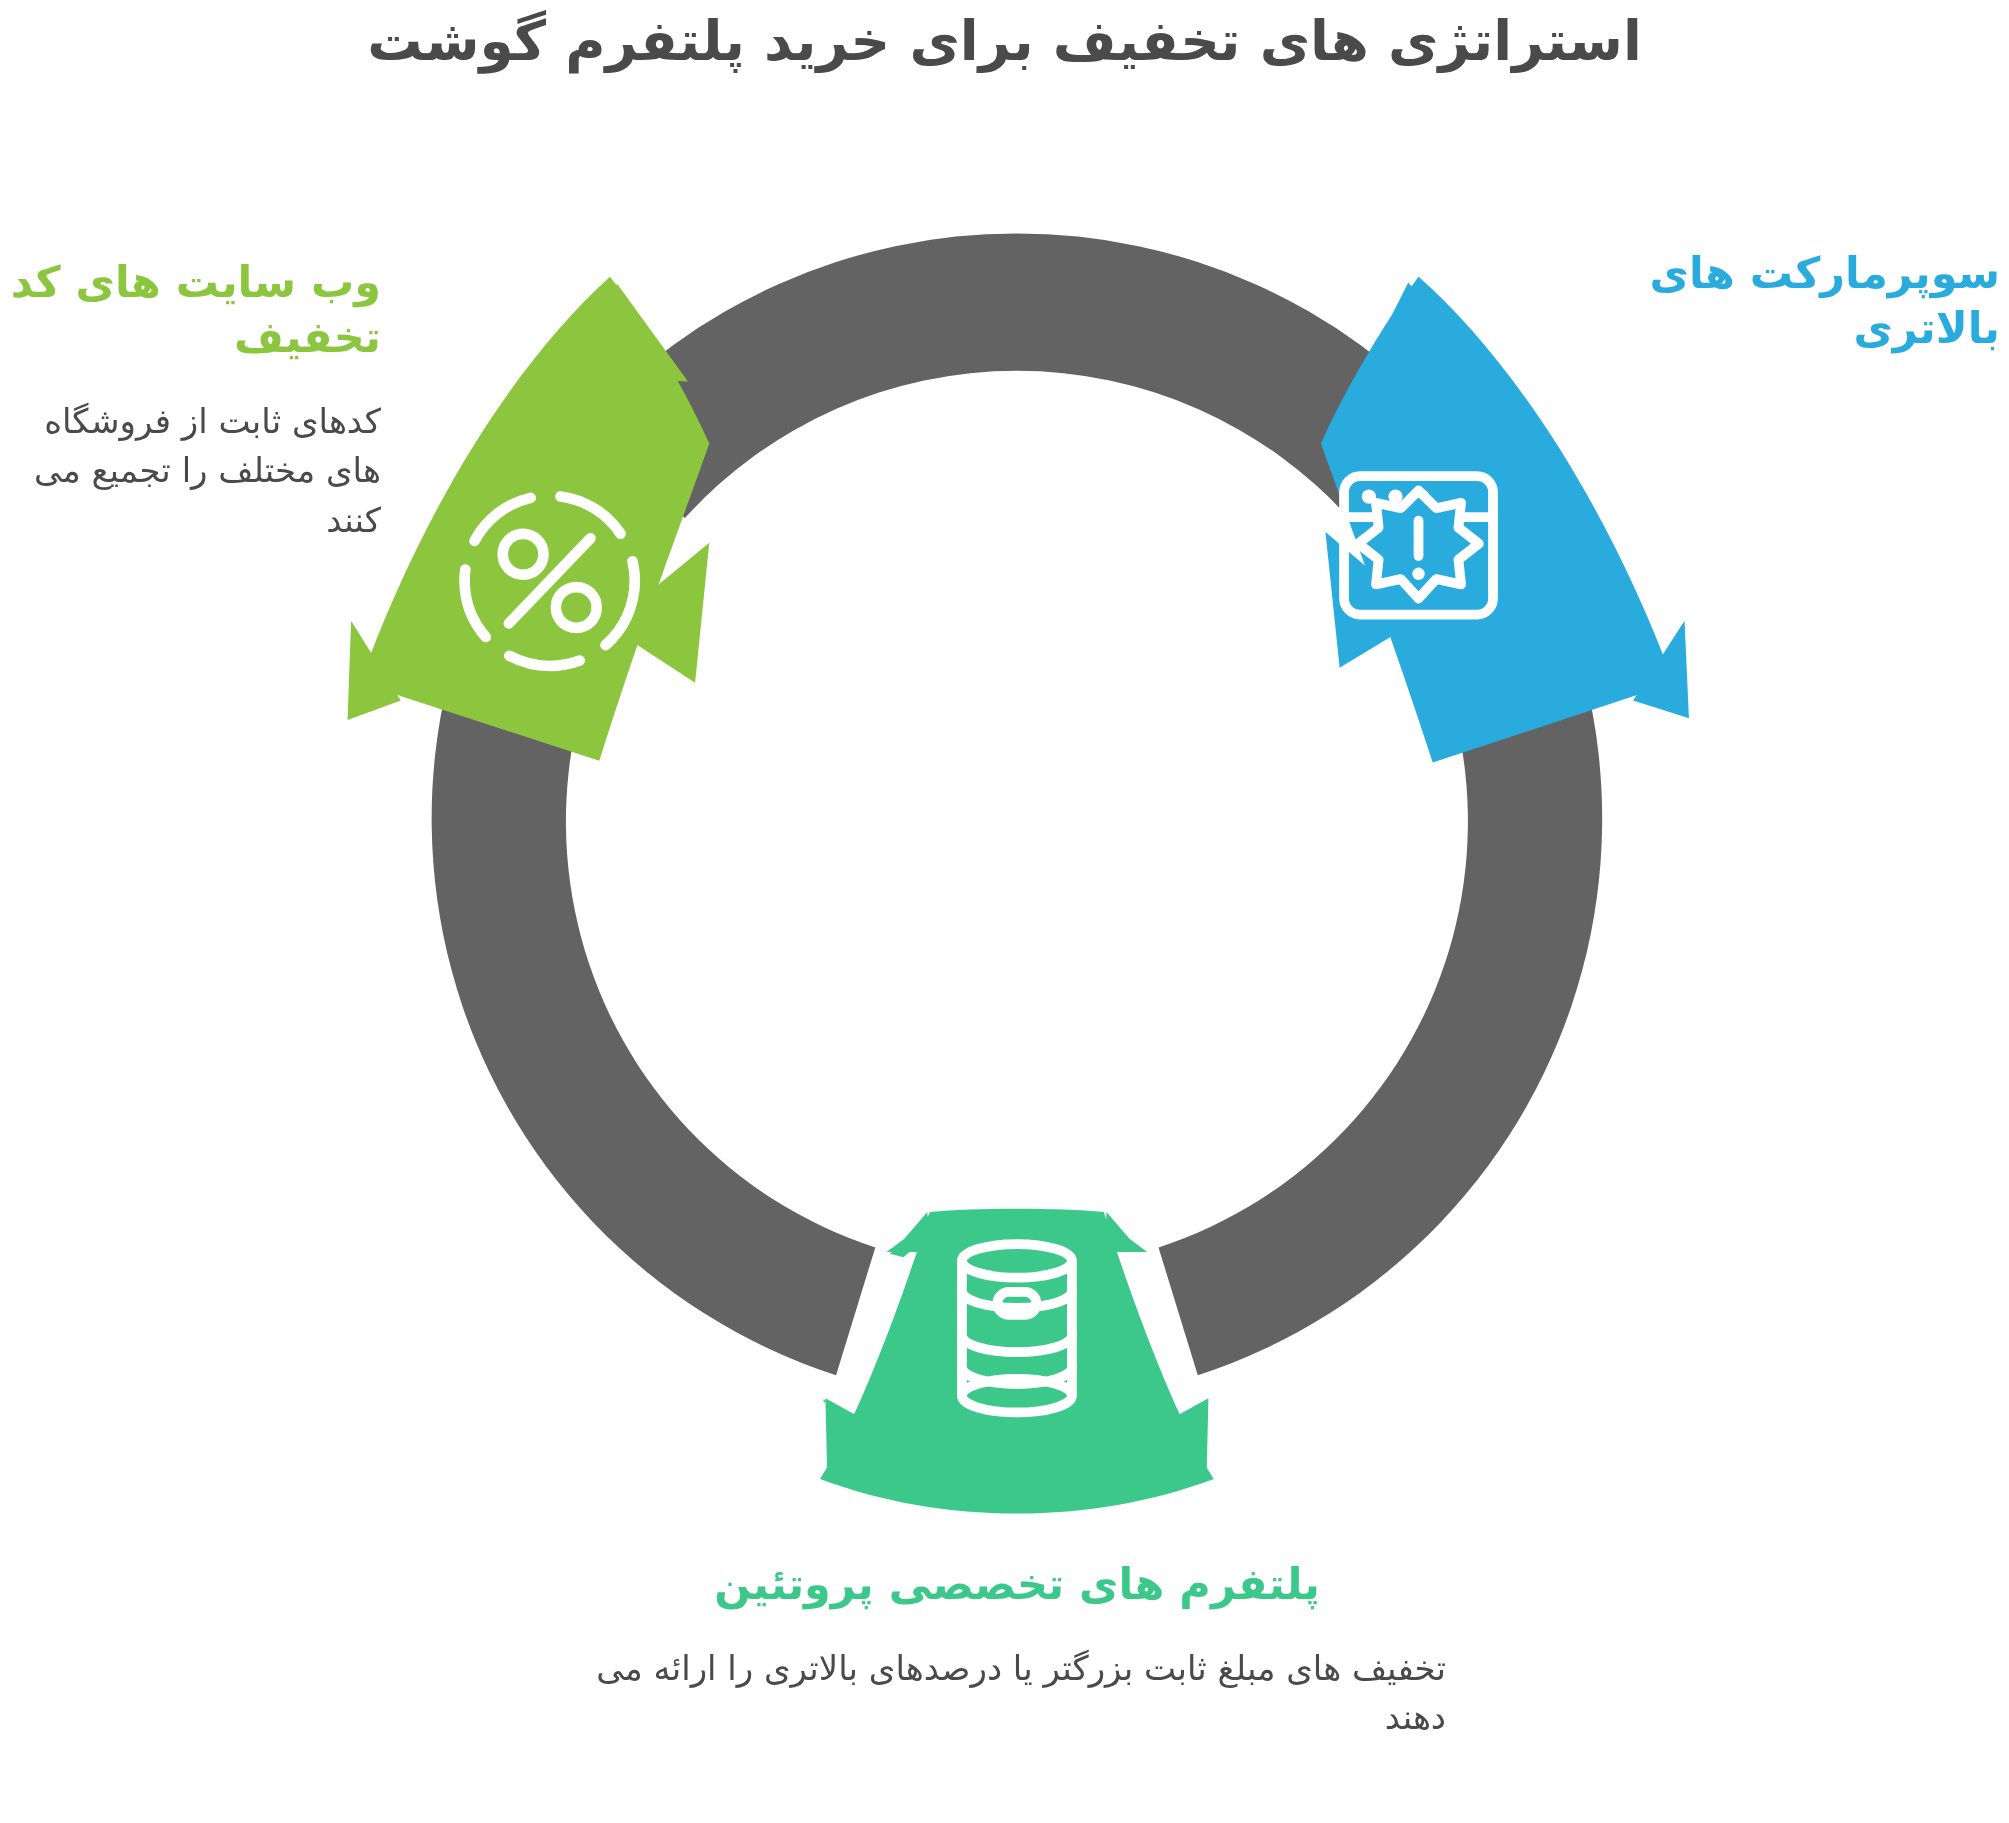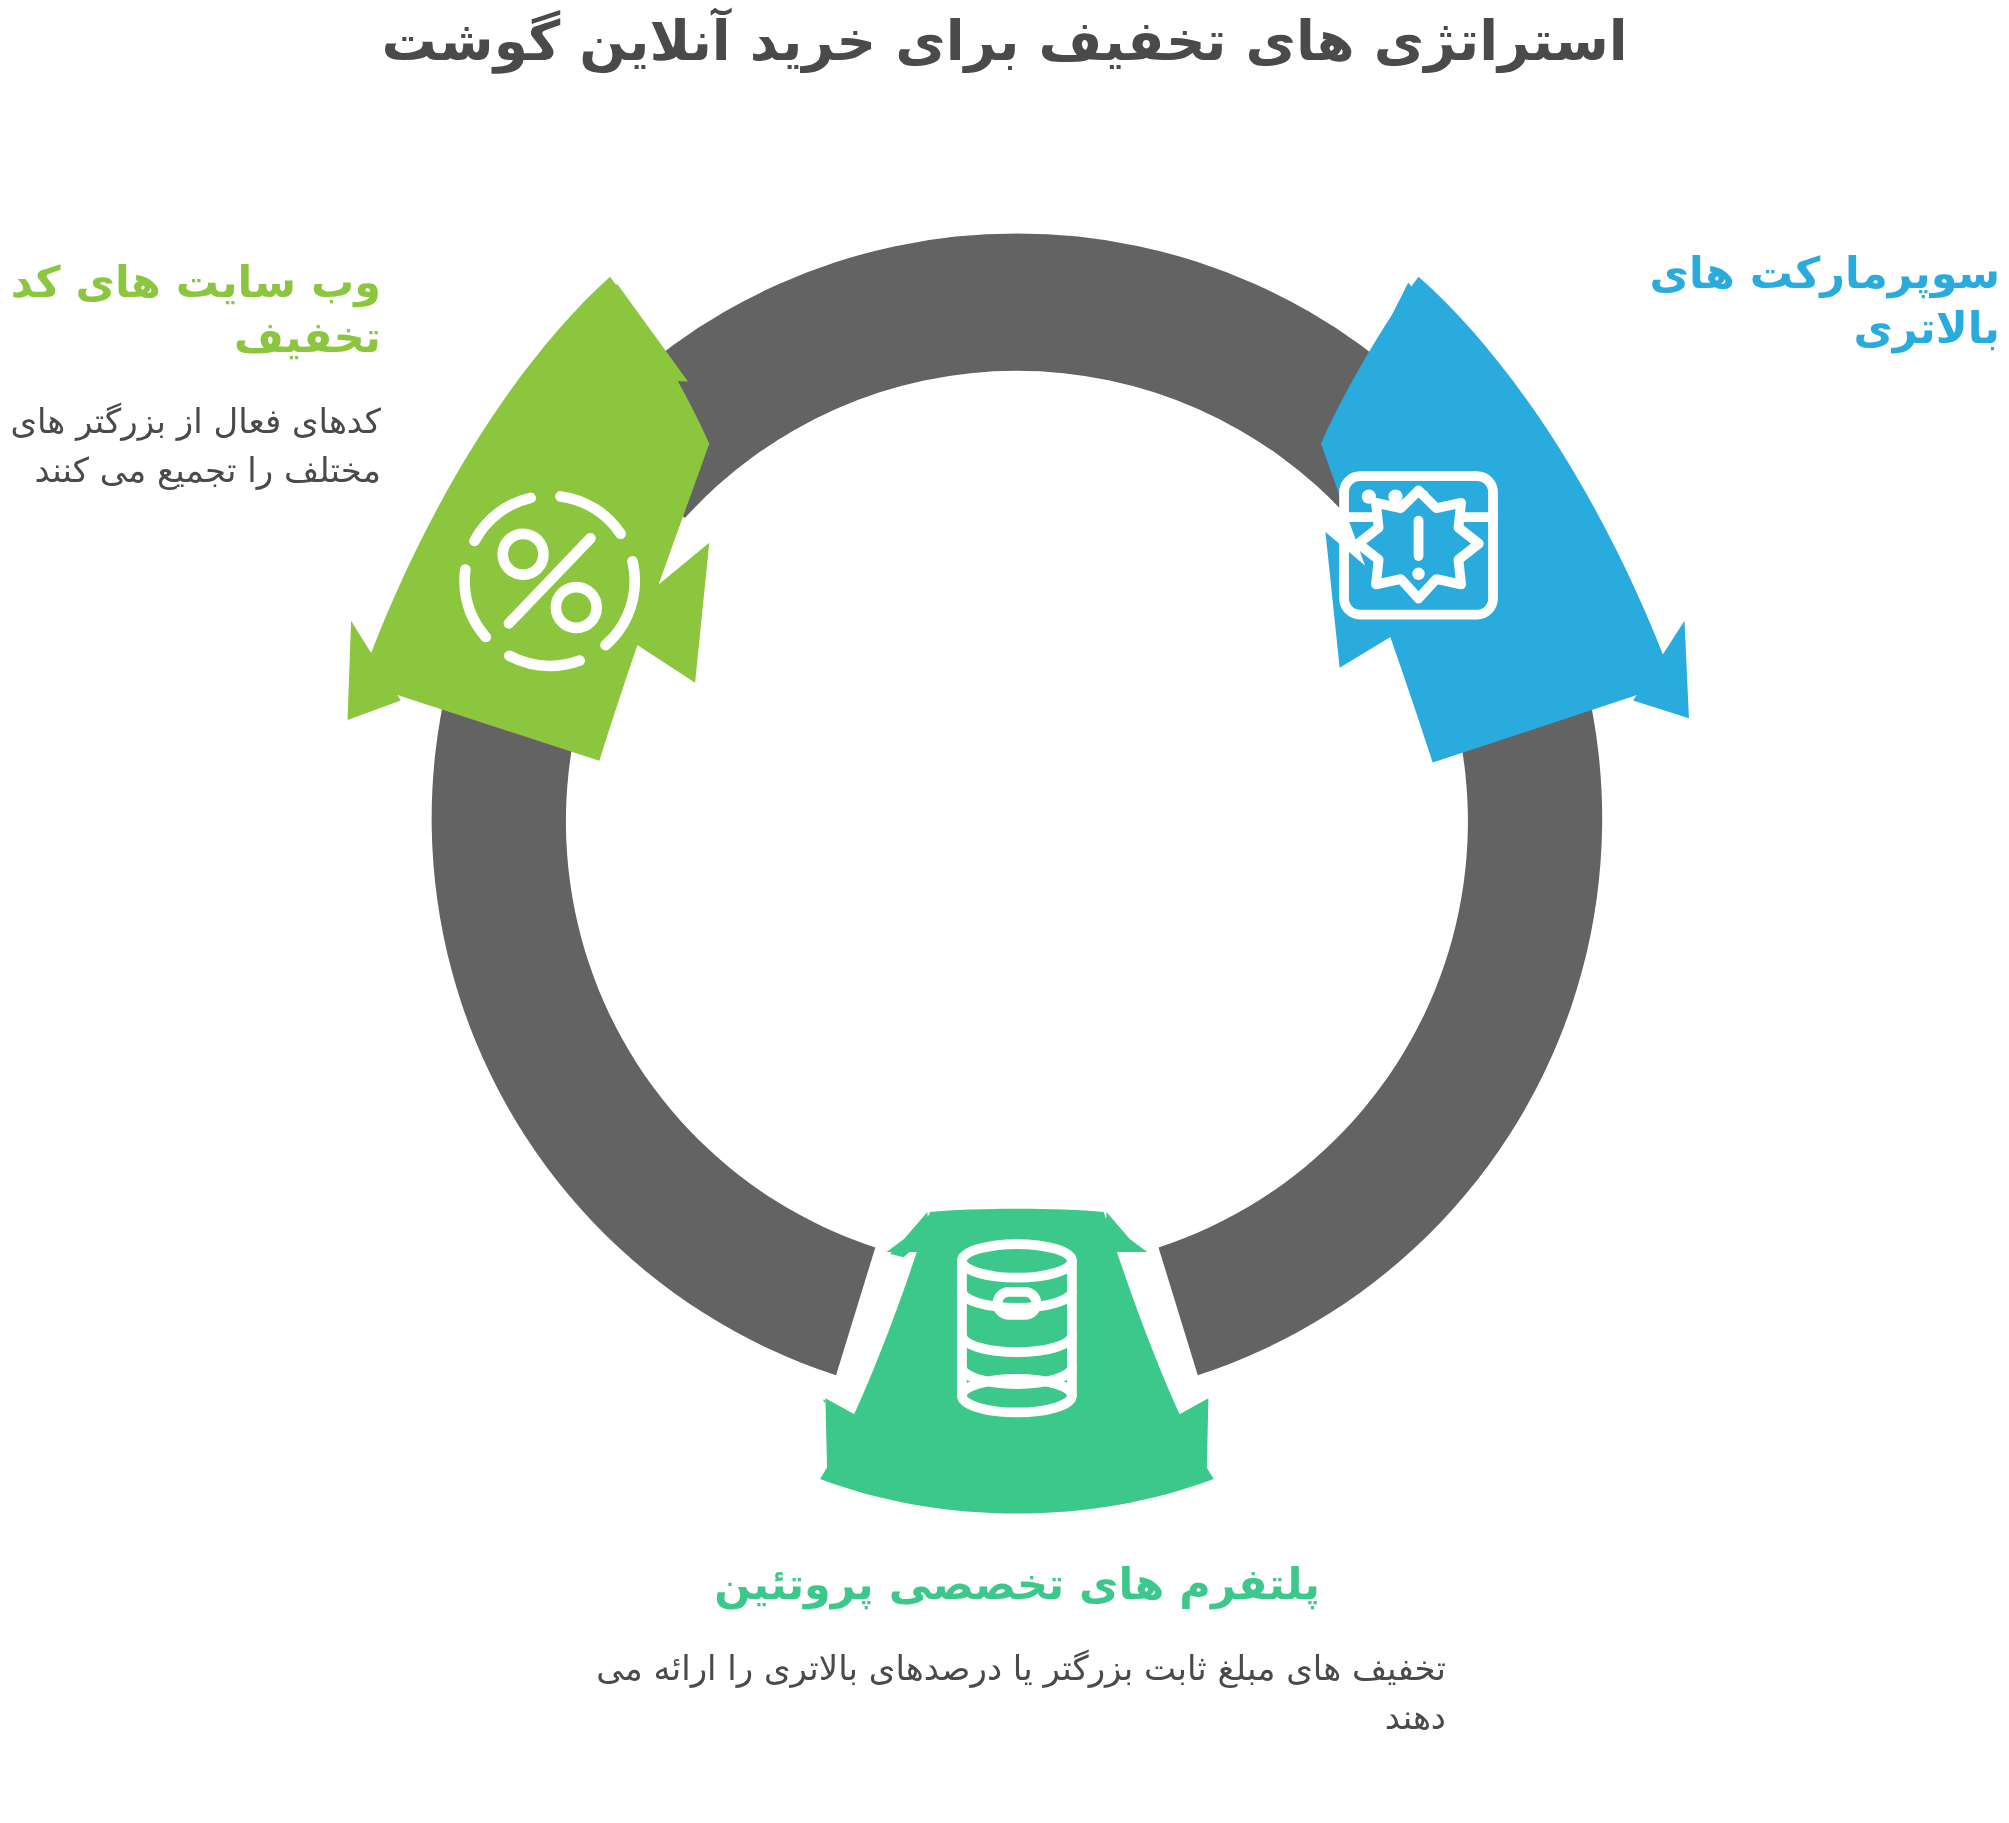--- a/index.html
+++ b/index.html
@@ -81,21 +81,21 @@
     left: 588px;
     width: 858px;
     text-align: center;
   }
   #group-protein .label-heading { color: #3cc88a; margin-top: 23px; }
   #group-protein .label-body { text-align: right; }
 </style>
 </head>
 <body>
 
-<div id="page-title">استراتژی های تخفیف برای خرید آنلاین گوشت</div>
+<div id="page-title">استراتژی های تخفیف برای خرید پلتفرم گوشت</div>
 
 <svg id="diagram" viewBox="0 0 2266 2057" width="2009" height="1824" xmlns="http://www.w3.org/2000/svg">
 
   <g>
 
     <path fill="#636363" d="M 1637.4 481.4
              A 660 660 0 0 0 656.6 481.4
              L 772.5 584.2
              A 505 505 0 0 1 1521.5 584.2
              Z"></path>
@@ -182,20 +182,20 @@
     </g>
   </g>
 </svg>
 
 <div class="label-block" id="group-supermarket">
   <div class="label-heading">سوپرمارکت های بالاتری</div>
 </div>
 
 <div class="label-block" id="group-coupon">
   <div class="label-heading">وب سایت های کد تخفیف</div>
-  <div class="label-body">کدهای فعال از بزرگتر های مختلف را تجمیع می کنند</div>
+  <div class="label-body">کدهای ثابت از فروشگاه های مختلف را تجمیع می کنند</div>
 </div>
 
 <div class="label-block" id="group-protein">
   <div class="label-heading">پلتفرم های تخصصی پروتئین</div>
   <div class="label-body">تخفیف های مبلغ ثابت بزرگتر یا درصدهای بالاتری را ارائه می دهند</div>
 </div>
 
 
 </body></html>

